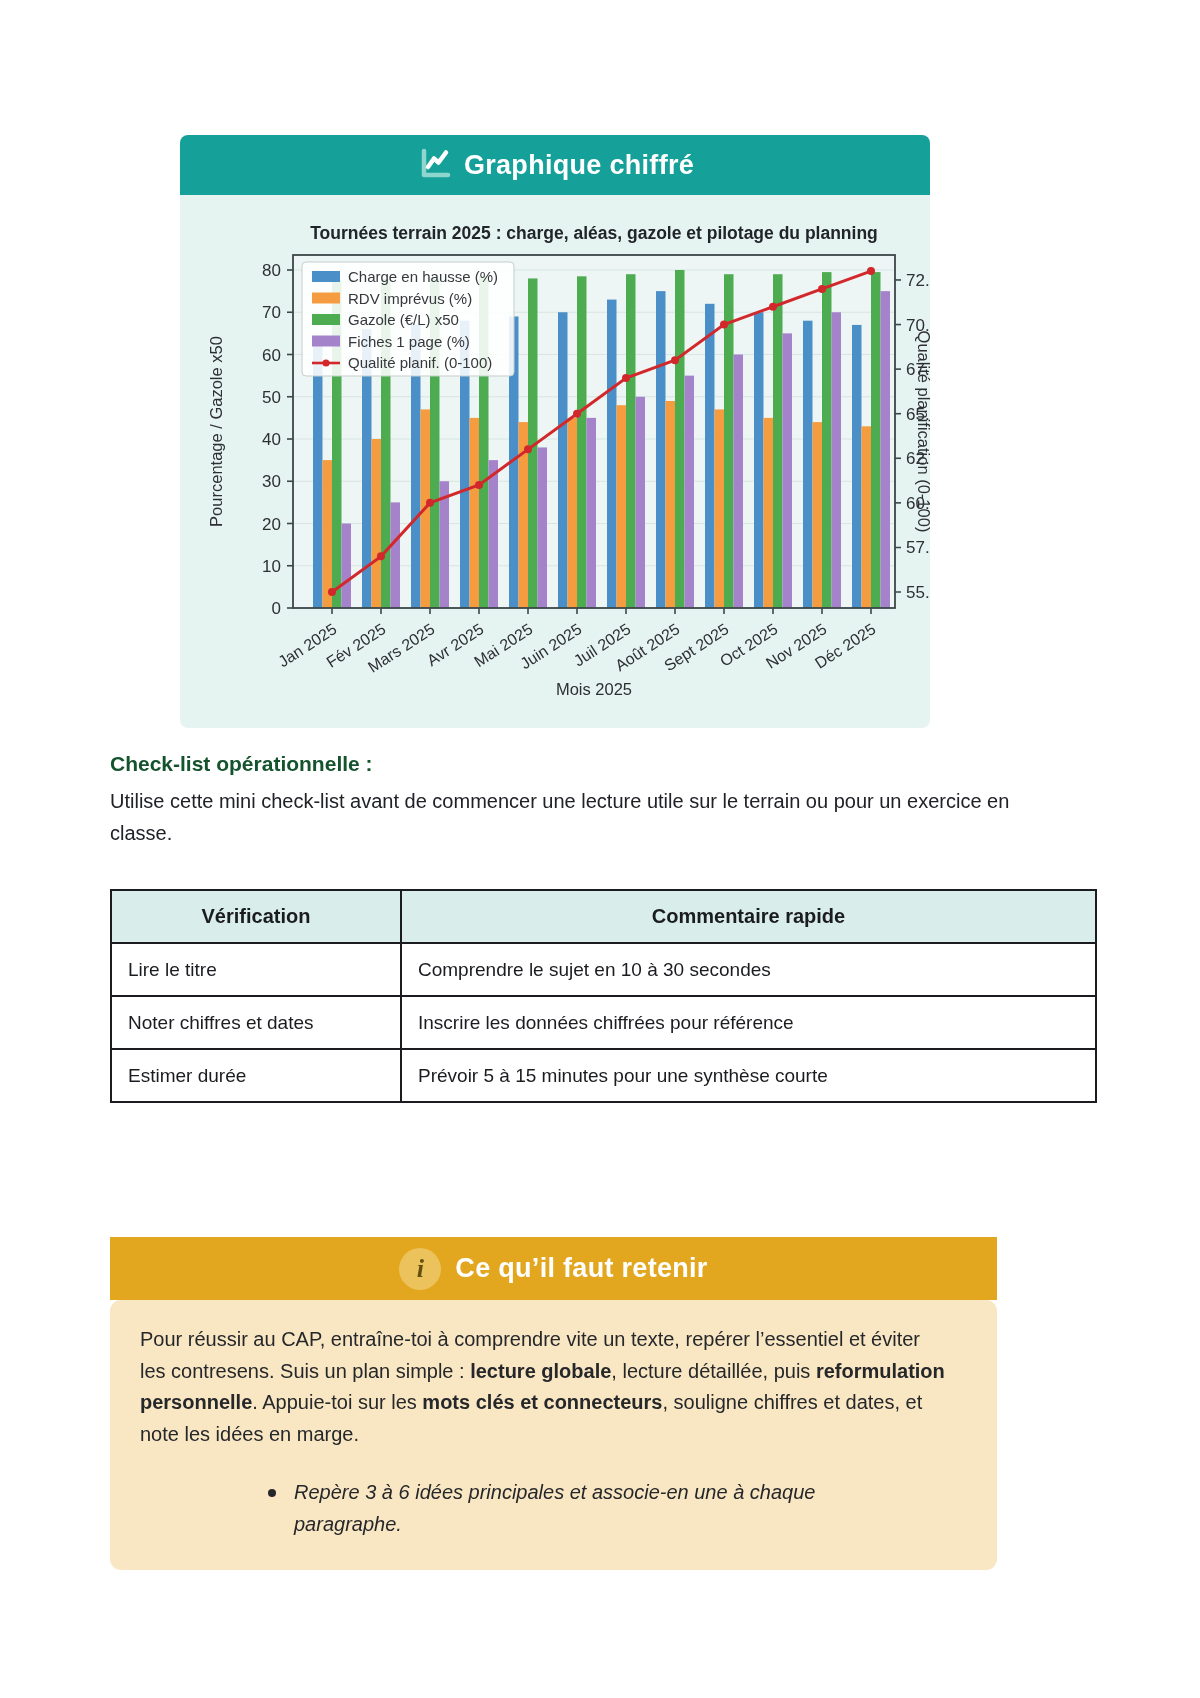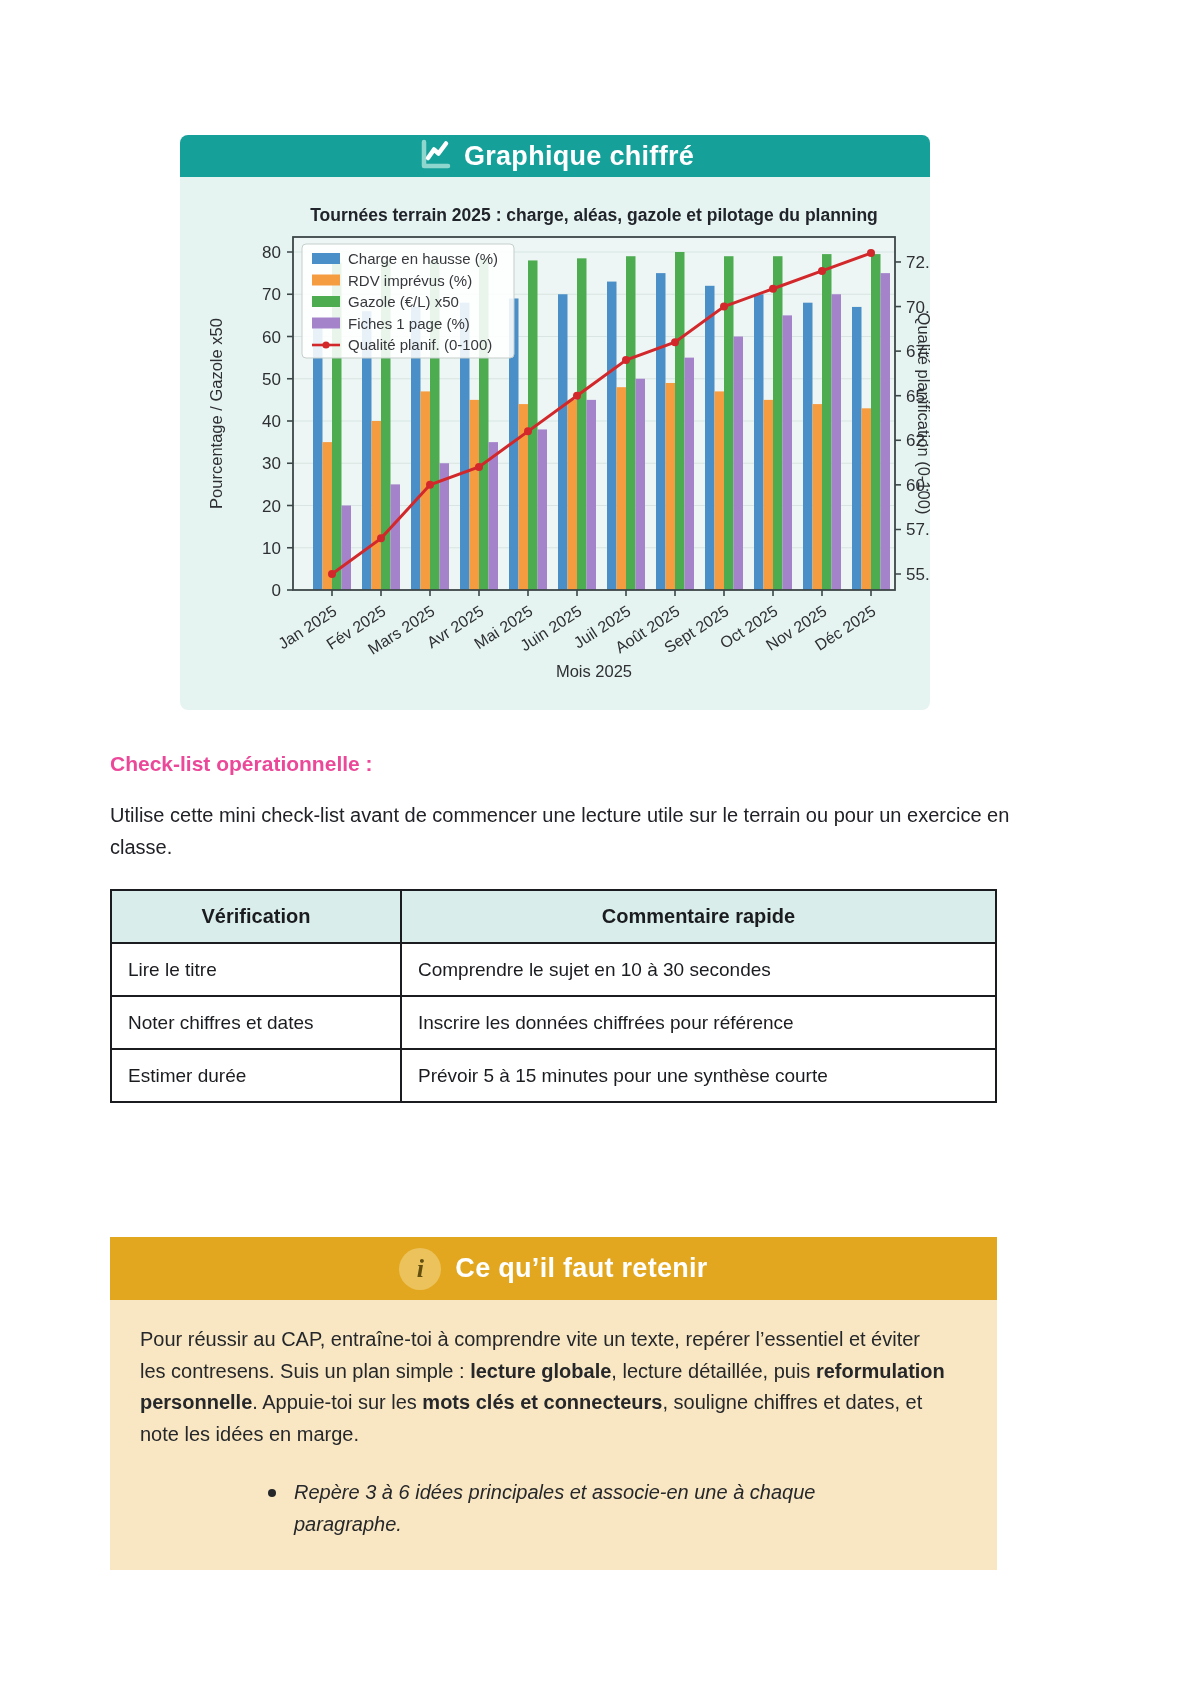--- a/index.html
+++ b/index.html
@@ -7,38 +7,38 @@
   body {
     position:relative;
     width:1200px; height:1698px;
     font-family:"Liberation Sans", sans-serif;
     color:#1c1d22;
   }
 
   
   .chart-card { position:absolute; left:180px; top:135px; width:750px; }
   .card-header {
-    height:42px; background:#16a09a; border-radius:8px 8px 0 0;
+    height:60px; background:#16a09a; border-radius:8px 8px 0 0;
     display:flex; align-items:center; justify-content:center; gap:12px;
   }
   .card-header .hdr-title {
     color:#ffffff; font-size:27px; font-weight:700; letter-spacing:.3px;
   }
   .card-body {
     background:#e6f4f1; height:533px; border-radius:0 0 8px 8px; overflow:hidden;
   }
 
   
   .checklist-section { position:absolute; left:110px; top:752px; width:910px; }
-  .checklist-section h2 { font-size:21px; font-weight:700; color:#ec4899; margin-bottom:23px; }
+  .checklist-section h2 { font-size:21px; font-weight:700; color:#14532d; margin-bottom:9px; }
   .checklist-section p { font-size:20px; line-height:1.6; color:#212227; }
 
   
   table.check-table {
-    position:absolute; left:110px; top:889px; width:887px;
+    position:absolute; left:110px; top:889px; width:987px;
     border-collapse:collapse; background:#5eead4;
   }
   table.check-table th, table.check-table td {
     border:2px solid #1b1c20; font-size:19px; color:#1b1c20;
   }
   table.check-table th {
     background:#d9eeea; font-weight:700; text-align:center;
     height:53px; padding:8px 10px; font-size:20px;
   }
   table.check-table td { height:53px; padding:8px 10px 8px 16px; text-align:left; background:#ffffff;margin-top:44px; }
@@ -50,21 +50,21 @@
     height:63px; background:#e2a71e;
     display:flex; align-items:center; justify-content:center; gap:14px;
   }
   .callout-header .badge {
     width:42px; height:42px; border-radius:50%; background:#ecc25c;
     display:flex; align-items:center; justify-content:center;
     font-family:"Liberation Serif", serif; font-weight:700; font-style:italic;
     font-size:26px; color:#63500f;
   }
   .callout-header .co-title { color:#ffffff; font-size:27px; font-weight:700; letter-spacing:.3px; }
-  .callout-body { background:#f8e7c2; padding:24px 20px 26px 30px; min-height:270px; }
+  .callout-body { background:#f8e7c2; padding:24px 20px 26px 30px; min-height:270px;border-radius:11px; }
   .callout-body p { font-size:20px; line-height:1.58; color:#26272b; max-width:810px; }
   .callout-body ul { margin-top:27px;font-style:italic; }
   .callout-body li {
     list-style:none; position:relative; margin-left:122px; padding-left:32px;
     font-size:20px; line-height:1.58; color:#26272b; max-width:610px;
   }
   .callout-body li::before {
     content:""; position:absolute; left:6px; top:12px;
     width:8px; height:8px; border-radius:50%; background:#26272b;
   }

